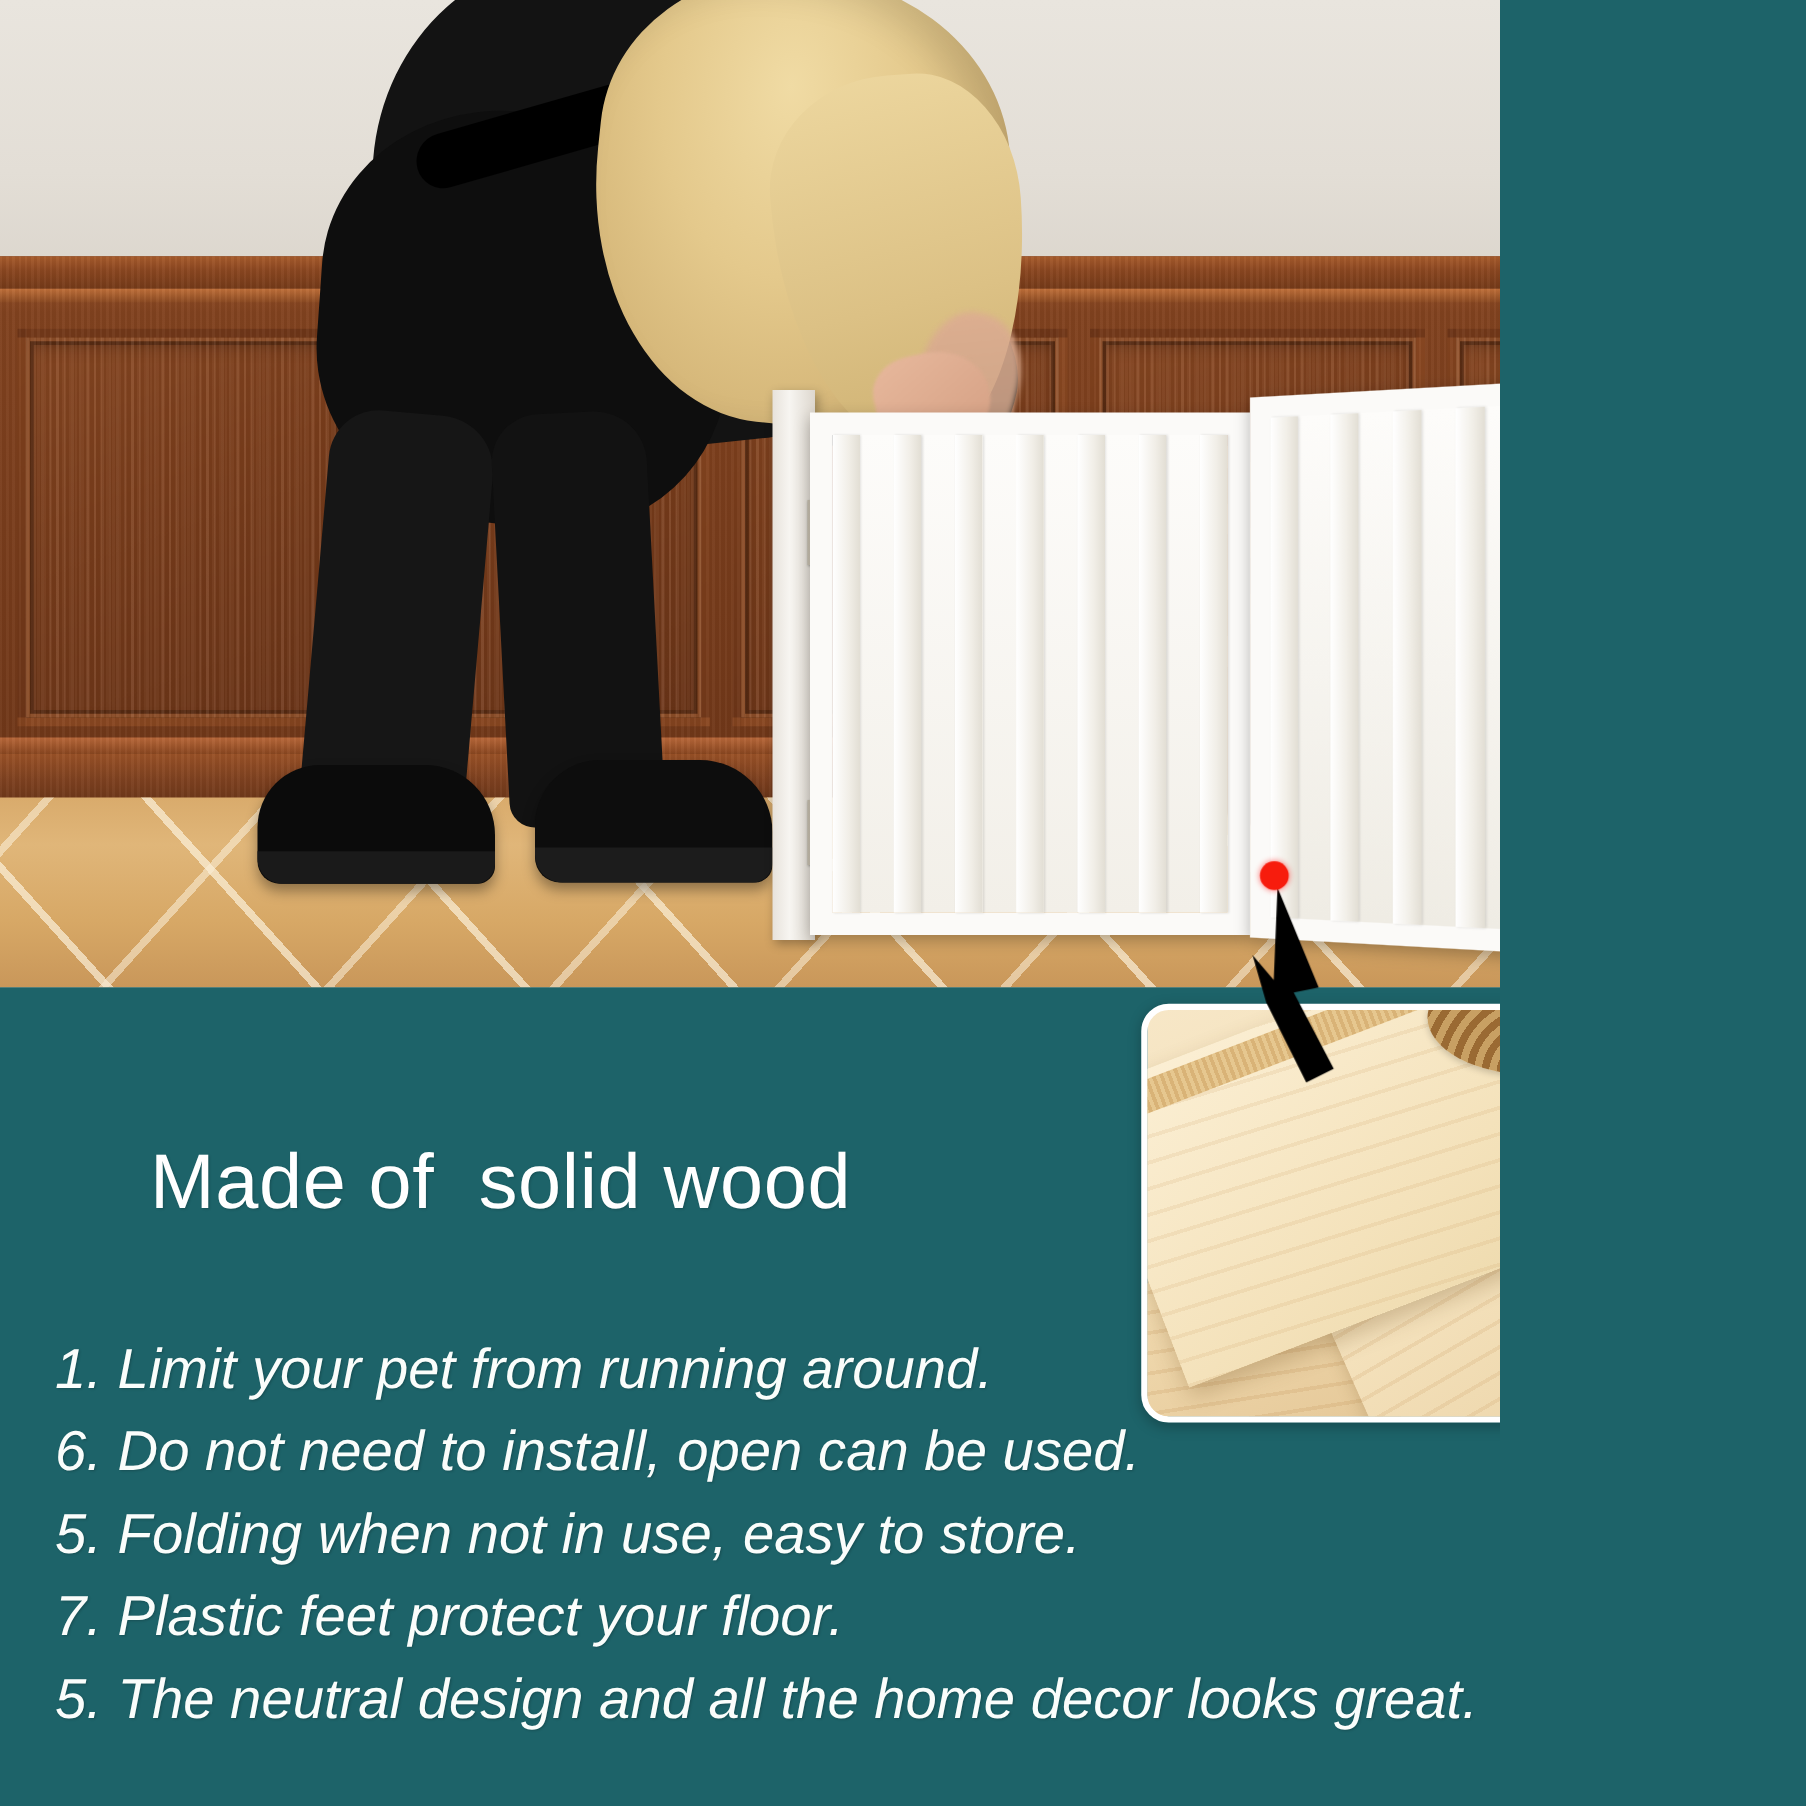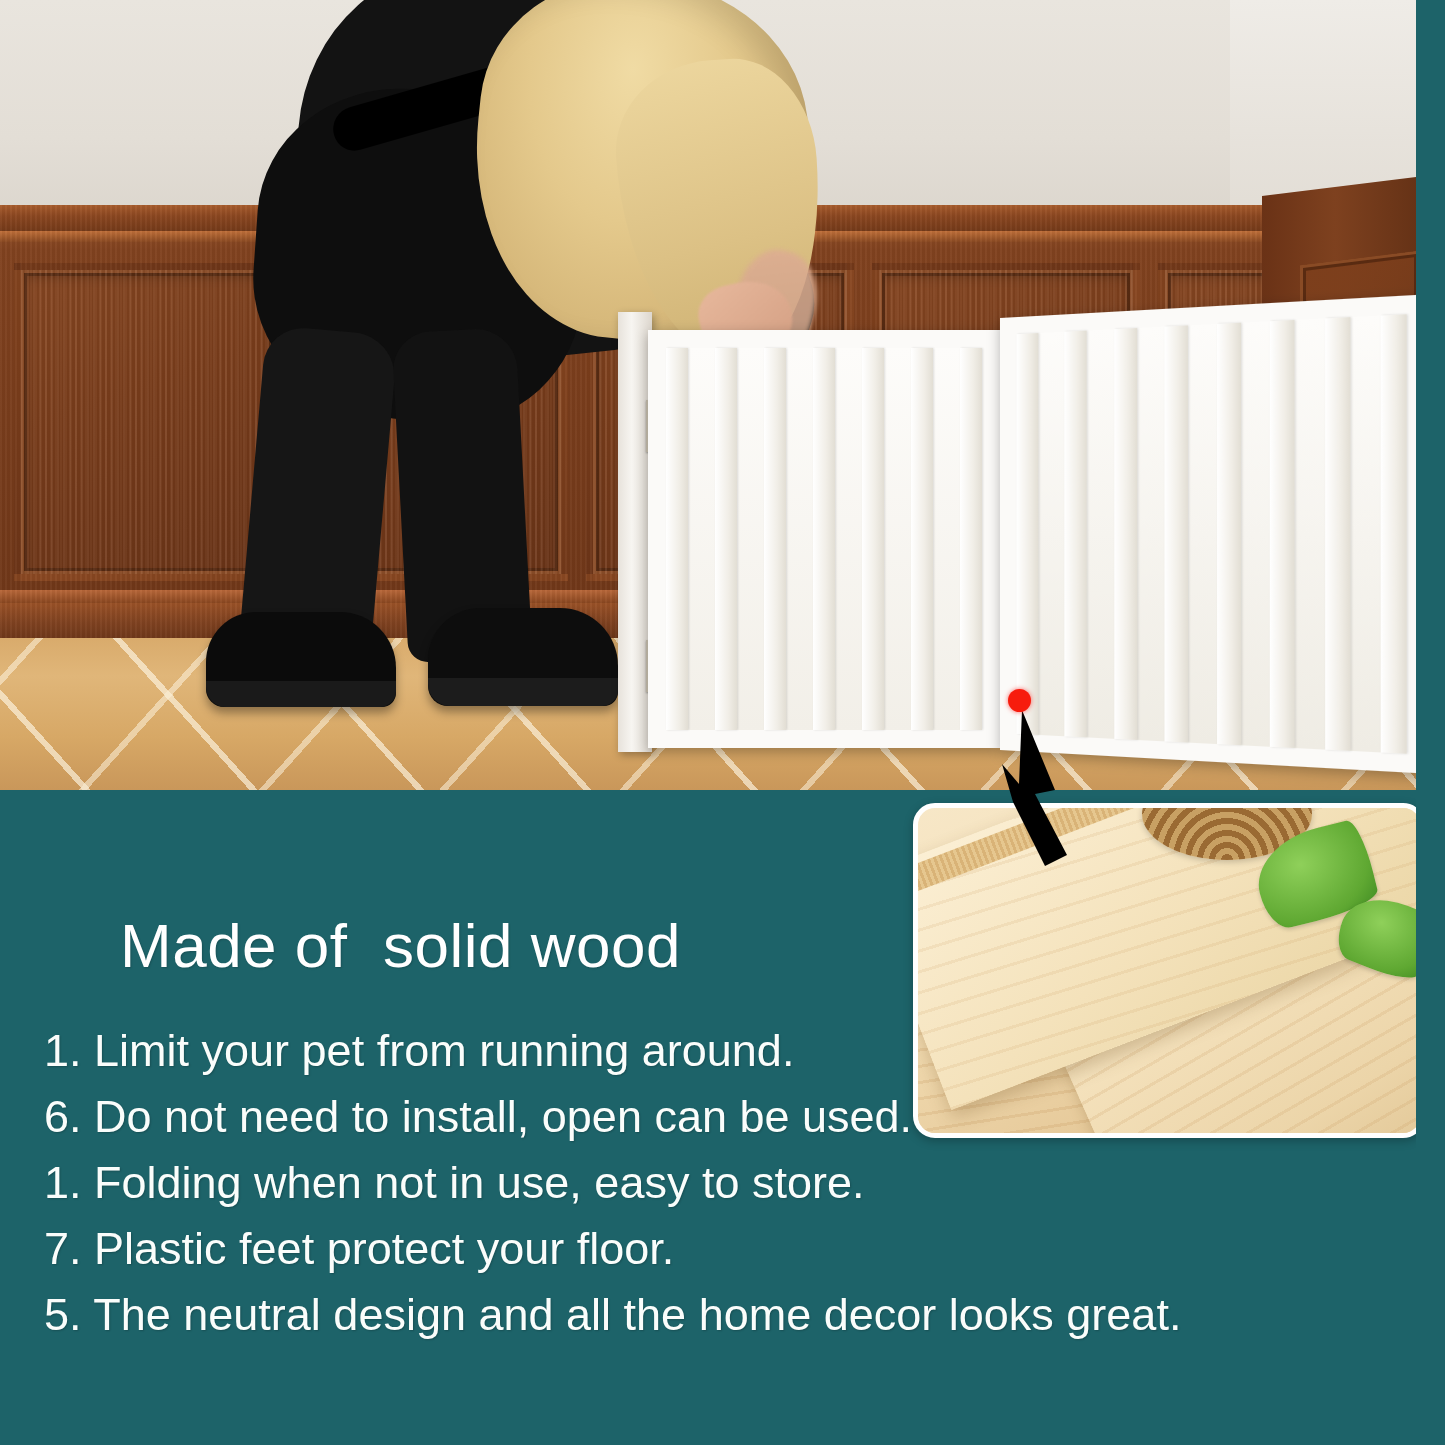--- a/index.html
+++ b/index.html
@@ -1,19 +1,19 @@
 <!DOCTYPE html>
 <html><head>
 <meta charset="utf-8">
 <style>
   * { margin:0; padding:0; box-sizing:border-box; }
   html,body { width:1445px; height:1445px; overflow:hidden; background:#1d6369;
               font-family:"Liberation Sans", sans-serif; }
 
-  #page { position:relative; width:1416px; height:1445px; overflow:hidden; }
+  #page { position:relative; width:1200px; height:1445px; overflow:hidden; }
 
   
   #photo { position:absolute; left:0; top:0; width:1445px; height:790px; overflow:hidden; background:#ded9d2; }
 
   .wall { position:absolute; left:0; top:0; width:1445px; height:250px;
           background:linear-gradient(180deg,#e9e5de 0%,#e3ded6 55%,#d9d3ca 100%); }
   .wall.right-wall { left:1230px; top:0; width:215px; height:215px;
           background:linear-gradient(180deg,#efece7,#e2ddd5); }
 
   
@@ -134,21 +134,21 @@
      border-radius:50%; background:#f71c0d; box-shadow:0 0 5px rgba(255,0,0,.6); z-index:40; }
   .arrow-svg { position:absolute; left:985px; top:698px; z-index:39; }
 
   
   #teal { position:absolute; left:0; top:790px; width:1445px; height:655px; background:#1d6369; }
 
   #heading { position:absolute; left:120px; top:910px; font-size:62px; color:#fff;
      letter-spacing:.5px; white-space:pre; font-weight:400;
      text-shadow:1px 1px 2px rgba(0,0,0,.18); font-stretch:condensed; }
 
-  #bullets { position:absolute; left:44px; top:1018px; width:1290px; }
+  #bullets { position:absolute; left:44px; top:1062px; width:1290px;font-style:italic; }
   .bullet { font-size:45px; color:#fafdfb; line-height:66px; white-space:pre;
      text-shadow:1px 1px 2px rgba(0,0,0,.2); }
 
   
   #inset { position:absolute; left:913px; top:803px; width:512px; height:335px;
      border:5px solid #ffffff; border-radius:22px; overflow:hidden;
      background:linear-gradient(155deg,#f7e7c7 0%,#f3dfb8 40%,#eed8ad 100%);
      box-shadow:0 3px 10px rgba(0,0,0,.25); }
   .board { position:absolute; }
   .b1 { left:-40px; top:170px; width:430px; height:210px;
@@ -268,21 +268,21 @@
     <path d="M37 12 L34 86 L17 66 L28 104 L60 168 L82 157 L50 96 L70 92 Z" fill="#000000"></path>
   </svg>
 
   <div id="teal"></div>
 
   <div id="heading">Made of  solid wood</div>
 
   <div id="bullets">
     <div class="bullet">1. Limit your pet from running around.</div>
     <div class="bullet">6. Do not need to install, open can be used.</div>
-    <div class="bullet">1. Folding when not in use, easy to store.</div>
+    <div class="bullet">5. Folding when not in use, easy to store.</div>
     <div class="bullet">7. Plastic feet protect your floor.</div>
     <div class="bullet">5. The neutral design and all the home decor looks great.</div>
   </div>
 
   <div id="inset">
     <div class="board b4"></div>
     <div class="board b1"></div>
     <div class="board b2"></div>
     <div class="board b3"></div>
     <div class="b3edge"></div>

